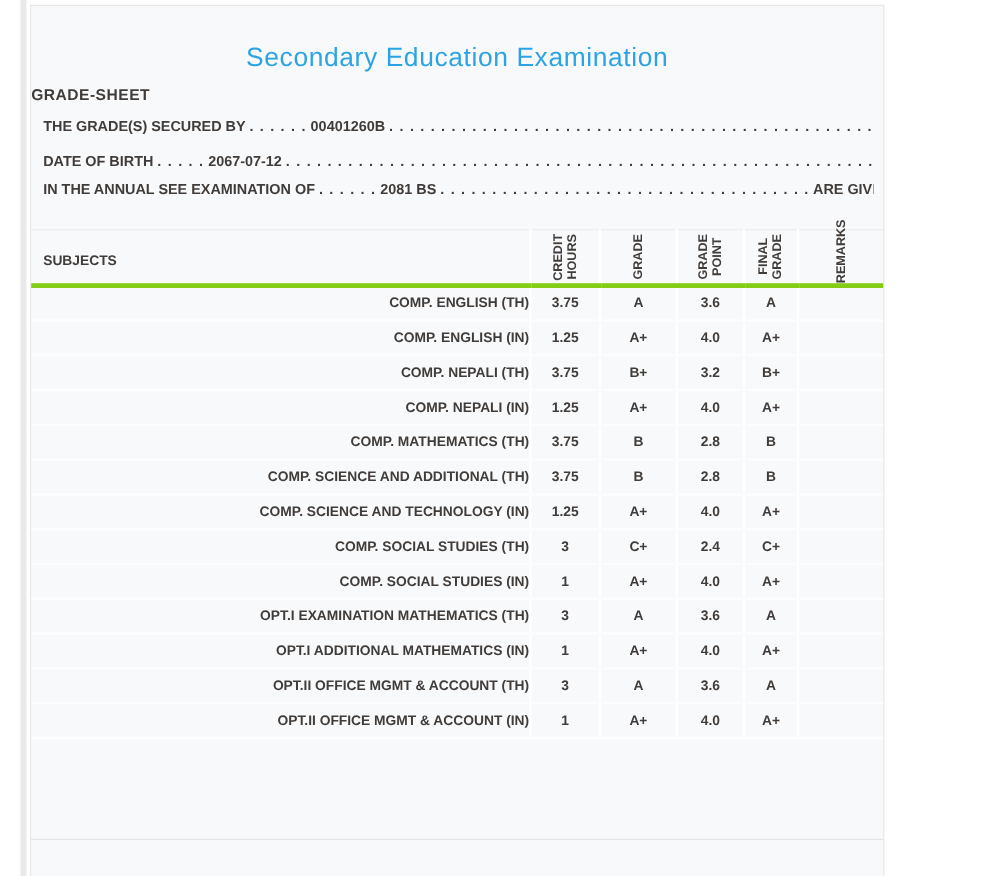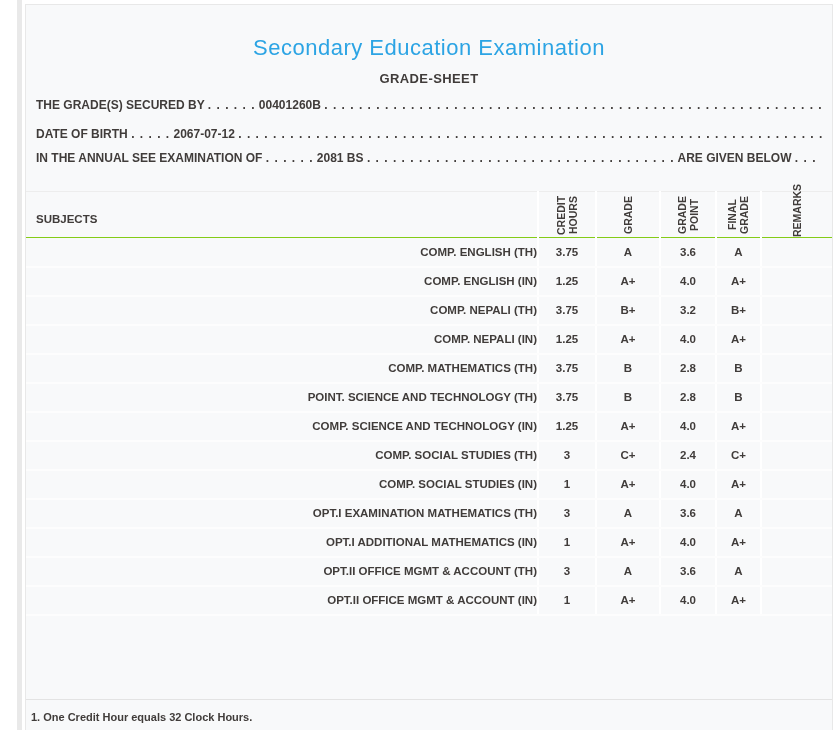--- a/index.html
+++ b/index.html
@@ -10,35 +10,34 @@
     font-family: "Liberation Sans", "DejaVu Sans", sans-serif;
     color: #403c3a;
   }
   .left-strip {
     position: absolute; left: 17px; top: 0;
     width: 5px; height: 730px;
     background: #e9e9e9;
   }
   .card {
     position: absolute; left: 25px; top: 4px;
-    width: 808px; height: 726px;
+    width: 712px; height: 726px;
     background: #f8f9fa;
     border: 1px solid #e8e8e8;
     border-bottom: none;
   }
   .page-title {
     position: absolute; top: 30px; left: 0; right: 0;
     text-align: center;
     font-size: 22px; font-weight: 400;
     color: #2ca4e4;
     letter-spacing: 0.5px;
   }
   .subtitle {
     position: absolute; top: 66px; left: 0; right: 0;
-    text-align: center;
     font-size: 13px; font-weight: 700;
     letter-spacing: 0.4px;
   }
   .intro-line {
     position: absolute; left: 10px; right: 8px;
     height: 16px; line-height: 16px;
     font-size: 12px; font-weight: 700;
     white-space: nowrap; overflow: hidden;
   }
   .intro-line.l1 { top: 92px; }
@@ -57,21 +56,21 @@
   col.c-grade   { width: 64px; }
   col.c-gpoint  { width: 56px; }
   col.c-final   { width: 45px; }
   col.c-remarks { width: 71px; }
 
   thead th {
     height: 46px;
     vertical-align: bottom;
     font-size: 11px; font-weight: 700;
     border-top: 1px solid #ededed;
-    border-bottom: 1px solid #84cc16;
+    border-bottom: 4px solid #84cc16;
     overflow: visible;
   }
   thead th + th { border-left: 2px solid #ffffff; }
   th.subjects-th {
     text-align: left;
     padding: 0 0 12px 10px;
     font-size: 11.5px;
   }
   .vtext {
     writing-mode: vertical-rl;
@@ -219,21 +218,21 @@
             <td class="subject-cell">COMP. MATHEMATICS (TH)</td>
             <td>3.75</td>
             <td>B</td>
             <td>2.8</td>
             <td>B</td>
             <td></td>
           </tr>
 
 
           <tr>
-            <td class="subject-cell">POINT. SCIENCE AND TECHNOLOGY (TH)</td>
+            <td class="subject-cell">COMP. SCIENCE AND ADDITIONAL (TH)</td>
             <td>3.75</td>
             <td>B</td>
             <td>2.8</td>
             <td>B</td>
             <td></td>
           </tr>
 
           <tr>
             <td class="subject-cell">COMP. SCIENCE AND TECHNOLOGY (IN)</td>
             <td>1.25</td>
@@ -297,15 +296,14 @@
             <td></td>
           </tr>
 
       </tbody>
     </table>
   </div>
 
 
   <div class="footer-divider"></div>
 
-  <div class="footer-note">1. One Credit Hour equals 32 Clock Hours.</div>
 
 </div>
 
 </body></html>

